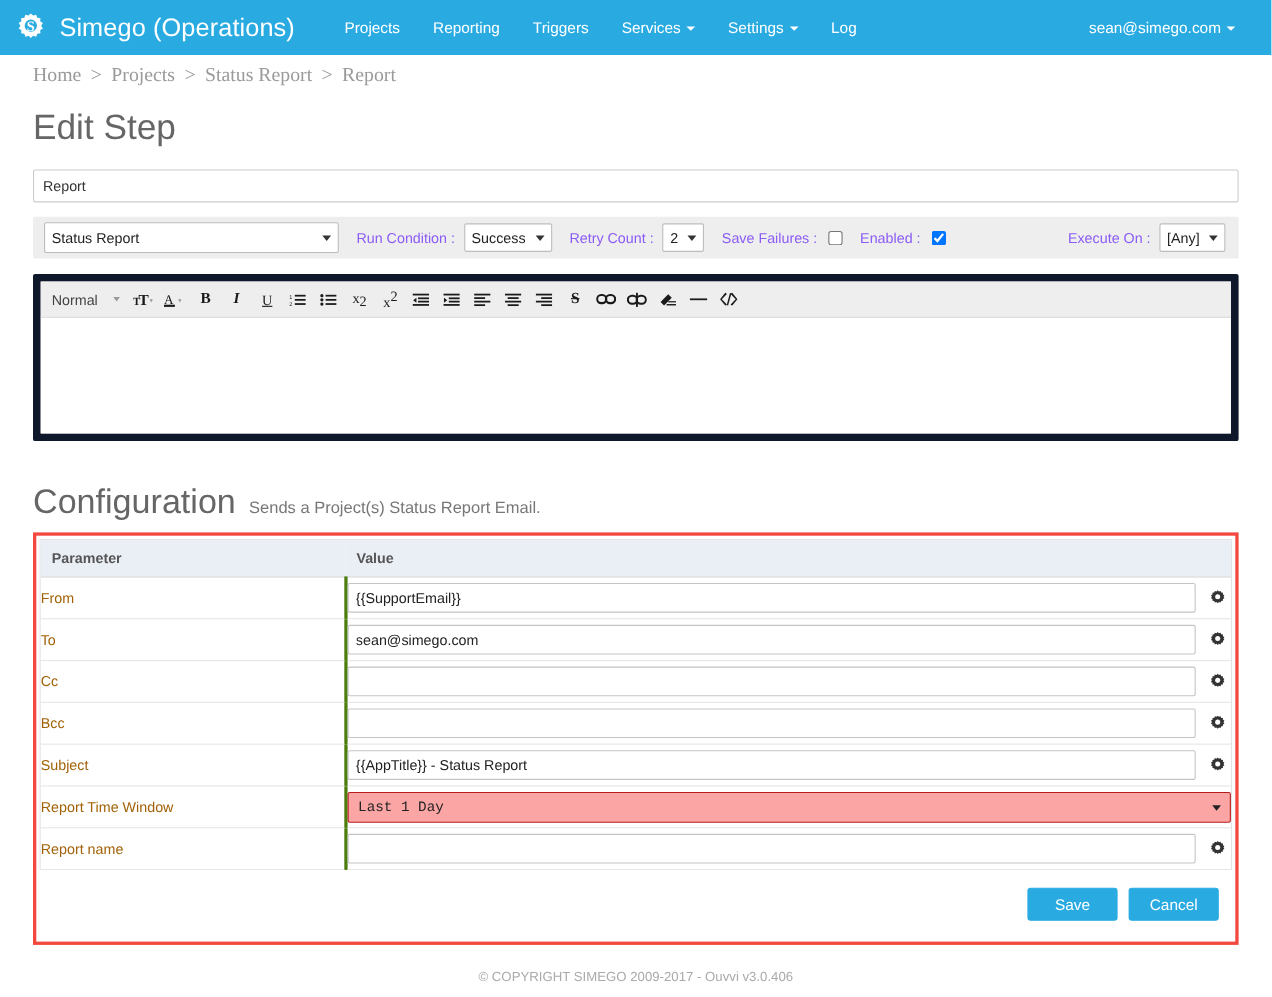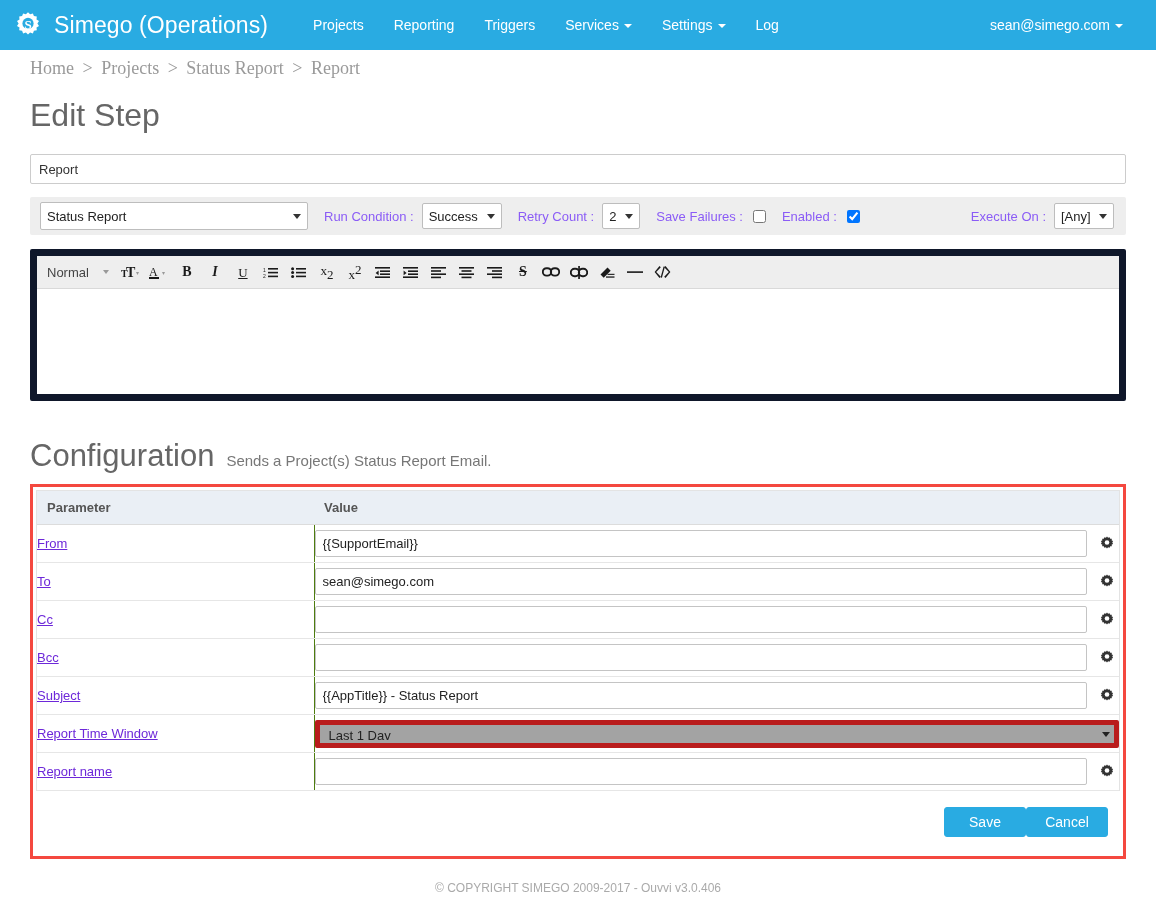--- a/index.html
+++ b/index.html
@@ -236,51 +236,50 @@
   }
   table.cfg th.col-param { width: 277px; }
   table.cfg td {
     padding: 0;
     border-bottom: 1px solid #e6e6e6;
     vertical-align: middle;
     height: 38px;
   }
   td.param-cell {
     font-size: 13px;
-    color: #6d28d9;
+    color: #a16207;
     padding: 0 10px;
-    border-right: 1px solid #4d7c0f;
+    border-right: 3px solid #4d7c0f;
     width: 277px;
-    text-decoration: underline;
   }
   td.value-cell { padding: 0 8px 0 5px; margin-top: 34px; }
   .value-row { display: flex; align-items: center; }
   .val-input {
     flex: 1 1 auto;
     height: 27px;
     font-size: 13px;
     font-family: "Liberation Sans", sans-serif;
     color: #222;
     padding: 3px 7px;
     border: 1px solid #c4c4c4;
     border-radius: 2px;
     background: #fff;
     outline: none;
     min-width: 0;
   }
   .val-select {
     flex: 1 1 auto;
     height: 28px;
     font-size: 13px;
-    font-family: Liberation Sans, sans-serif;
+    font-family: Liberation Mono, monospace;
     color: #222;
     padding: 3px 22px 3px 9px;
-    border: 5px solid #b91c1c;
+    border: 1px solid #b91c1c;
     border-radius: 2px;
-    background: #a3a3a3;
+    background: #fca5a5;
     -webkit-appearance: none;
     appearance: none;
     outline: none;
     min-width: 0;
   }
   .select-holder { flex: 1 1 auto; position: relative; display: flex; min-width: 0; }
   .select-holder::after {
     content: "";
     position: absolute;
     right: 9px; top: 50%;
@@ -300,20 +299,21 @@
     justify-content: center;
     cursor: pointer;
   }
   .cfg-cb { width: 13px; height: 13px; margin: 0 0 0 3px; }
 
   .panel-actions {
     background: #fff;
     padding: 16px 12px 16px 0;
     display: flex;
     justify-content: flex-end;
+    gap: 10px;
   }
   .btn {
     font-family: "Liberation Sans", sans-serif;
     font-size: 14px;
     color: #fff;
     background: #29abe2;
     border: 1px solid #29abe2;
     border-radius: 3px;
     width: 82px;
     height: 30px;

